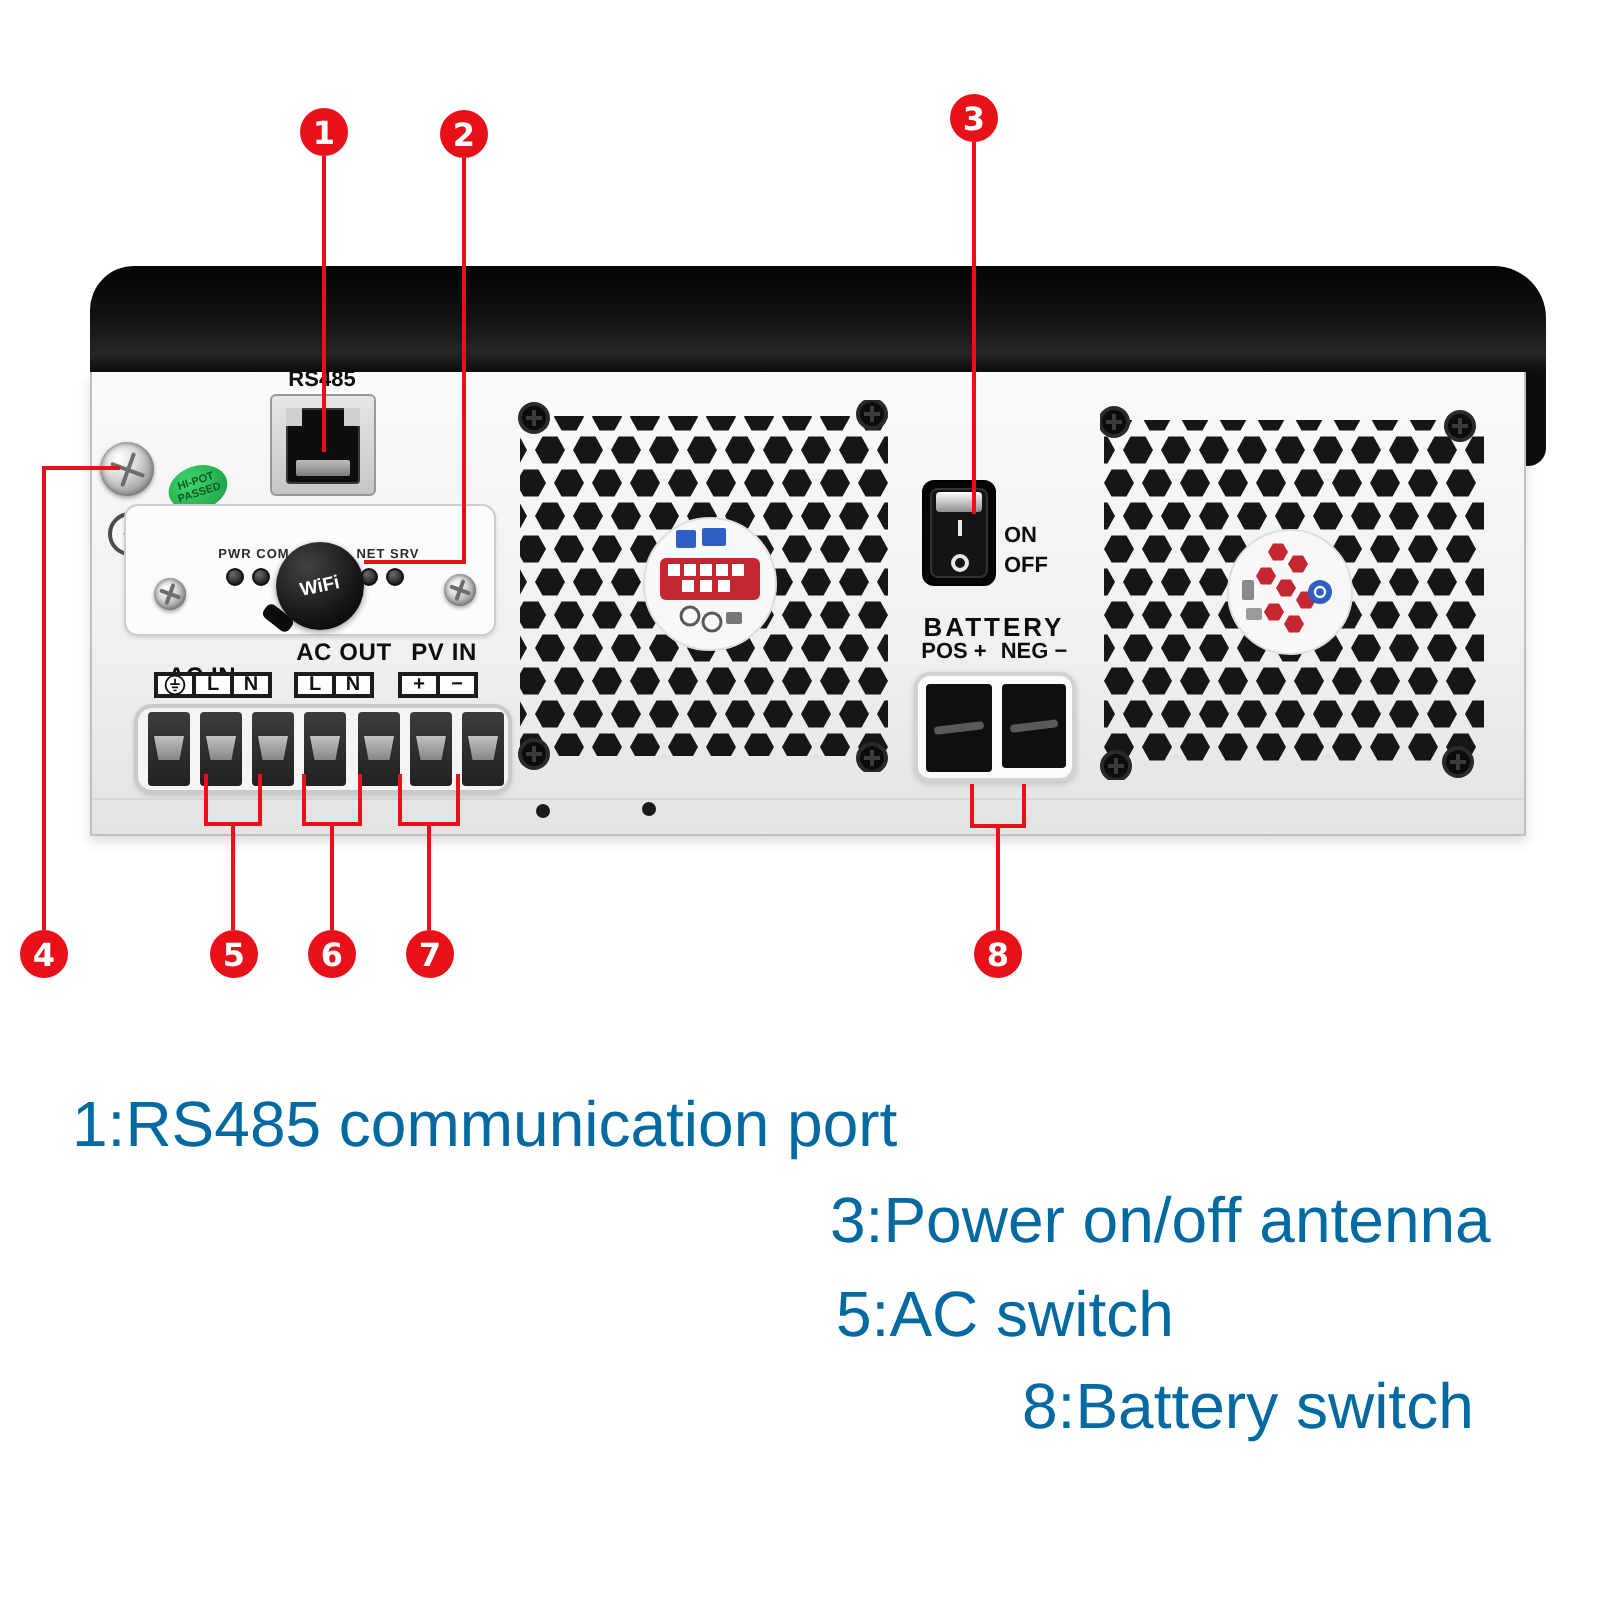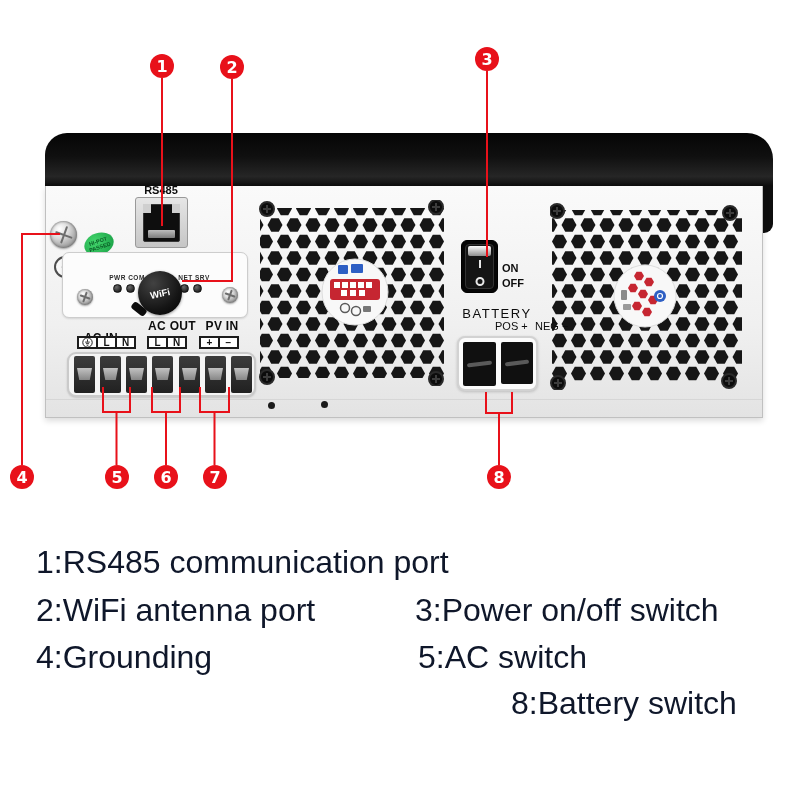--- a/index.html
+++ b/index.html
@@ -81,35 +81,35 @@
   .switch-inner{position:absolute;left:3px;right:3px;top:3px;bottom:3px;background:#141414;
     border:1px solid #333;border-radius:4px;}
   .switch-top{position:absolute;left:6px;right:6px;top:5px;height:10px;border-radius:2px;
     background:linear-gradient(180deg,#fdfdfd,#8e8e8e);}
   .switch-i{position:absolute;left:50%;top:19px;width:2px;height:8px;background:#e8e8e8;transform:translateX(-50%);}
   .switch-o{position:absolute;left:50%;bottom:6px;width:9px;height:9px;border:2px solid #e8e8e8;
     border-radius:50%;transform:translateX(-50%);box-sizing:border-box;}
   .onoff{font-size:11px;font-weight:bold;color:#0d0d0d;}
 
   
-  .bat-title{font-size:13px;font-weight:normal;letter-spacing:1.5px;width:90px;text-align:center;color:#0d0d0d;}
-  .bat-pol{font-size:11px;font-weight:normal;width:44px;color:#0d0d0d;margin-left:40px;}
+  .bat-title{font-size:13px;font-weight:bold;letter-spacing:1.5px;width:90px;text-align:center;color:#0d0d0d;}
+  .bat-pol{font-size:11px;font-weight:bold;width:44px;text-align:center;color:#0d0d0d;}
   .bat-block{width:81px;height:55px;background:#fbfbfb;border:2px solid #d2d2d2;border-radius:8px;
     box-sizing:border-box;box-shadow:0 1px 3px rgba(0,0,0,.18);}
   .bat-open{background:#101010;border-radius:2px;overflow:hidden;}
   .bat-glare{position:absolute;left:12%;top:45%;width:76%;height:4px;background:#6d6d6d;
     transform:rotate(-7deg);border-radius:2px;opacity:.8;}
 
   
   .co{width:24px;height:24px;border-radius:50%;background:#e8111a;color:#fff;
     display:flex;align-items:center;justify-content:center;
     font-size:16px;font-weight:bold;font-family:"DejaVu Sans","Liberation Sans",sans-serif;}
 
   
-  .legend-item{font-size:32px;color:#0f172a;line-height:38px;white-space:nowrap;}
+  .legend-item{font-size:32px;color:#0369a1;line-height:38px;white-space:nowrap;}
 
   svg{display:block;}
 </style>
 </head>
 <body>
 
 <div class="scene">
 
   <div class="abs top-band"></div>
   <div class="abs band-wrap-right"></div>
@@ -310,19 +310,17 @@
   <div class="abs co" style="left:150px;top:54px;">1</div>
   <div class="abs co" style="left:220px;top:55px;">2</div>
   <div class="abs co" style="left:475px;top:47px;">3</div>
   <div class="abs co" style="left:10px;top:465px;">4</div>
   <div class="abs co" style="left:105px;top:465px;">5</div>
   <div class="abs co" style="left:154px;top:465px;">6</div>
   <div class="abs co" style="left:203px;top:465px;">7</div>
   <div class="abs co" style="left:487px;top:465px;">8</div>
 
   <div class="abs legend-item" style="left:36px;top:543px;">1:RS485 communication port</div>
-  <div class="abs legend-item" style="left:36px;top:591px;">2:WiFi antenna port</div>
-  <div class="abs legend-item" style="left:415px;top:591px;">3:Power on/off switch</div>
-  <div class="abs legend-item" style="left:36px;top:638px;">4:Grounding</div>
+  <div class="abs legend-item" style="left:415px;top:591px;">3:Power on/off antenna</div>
   <div class="abs legend-item" style="left:418px;top:638px;">5:AC switch</div>
   <div class="abs legend-item" style="left:511px;top:684px;">8:Battery switch</div>
 
 </div>
 
 </body></html>

